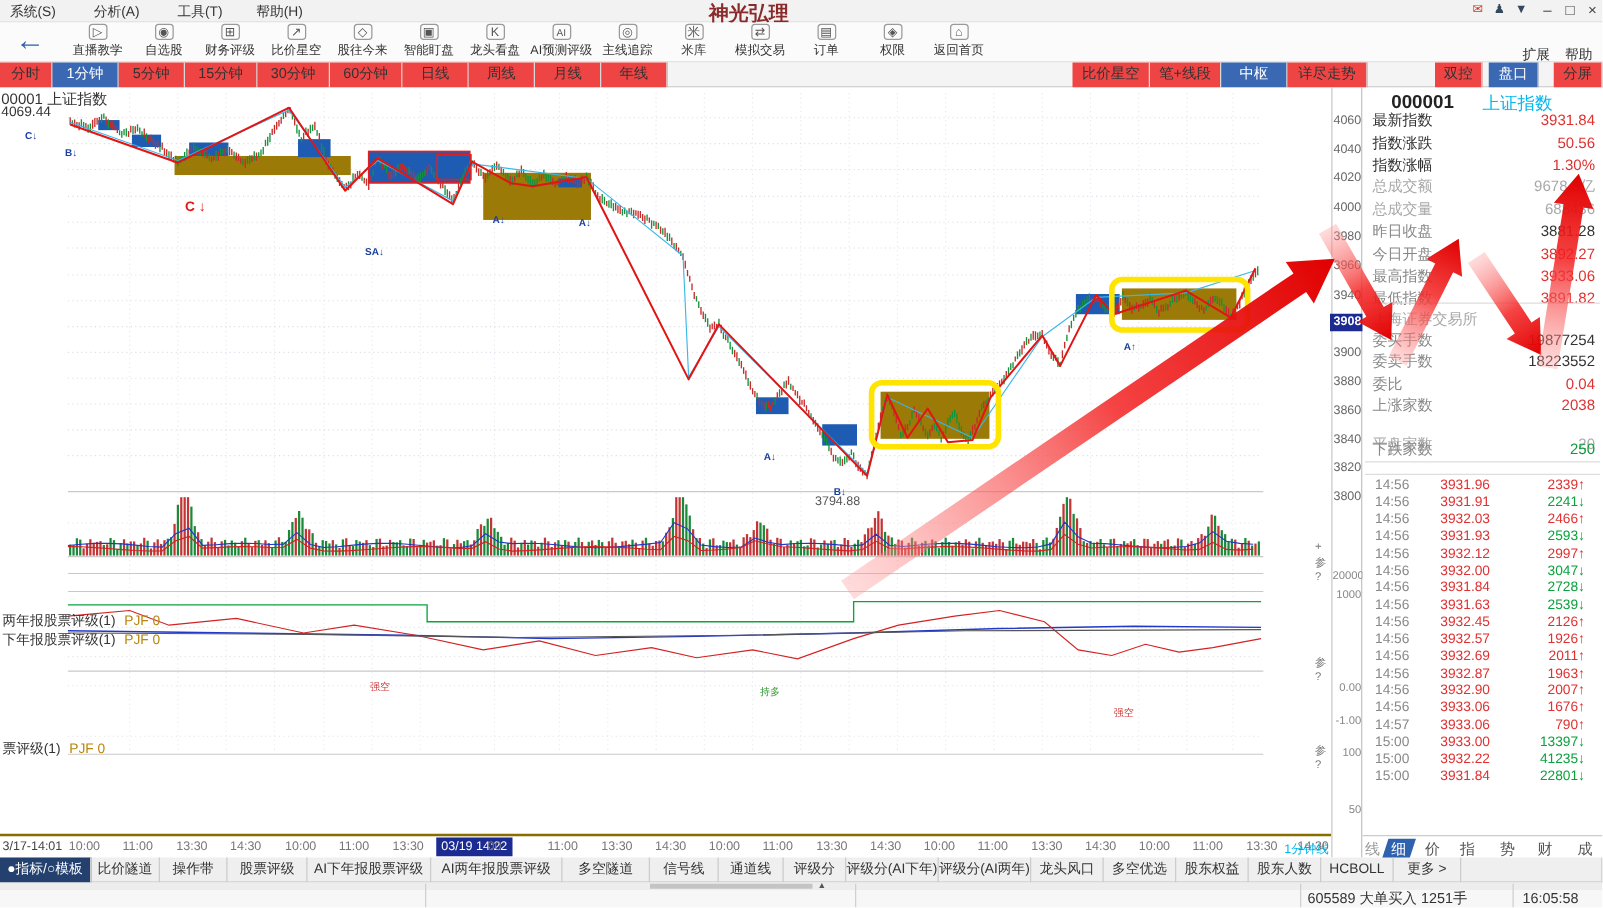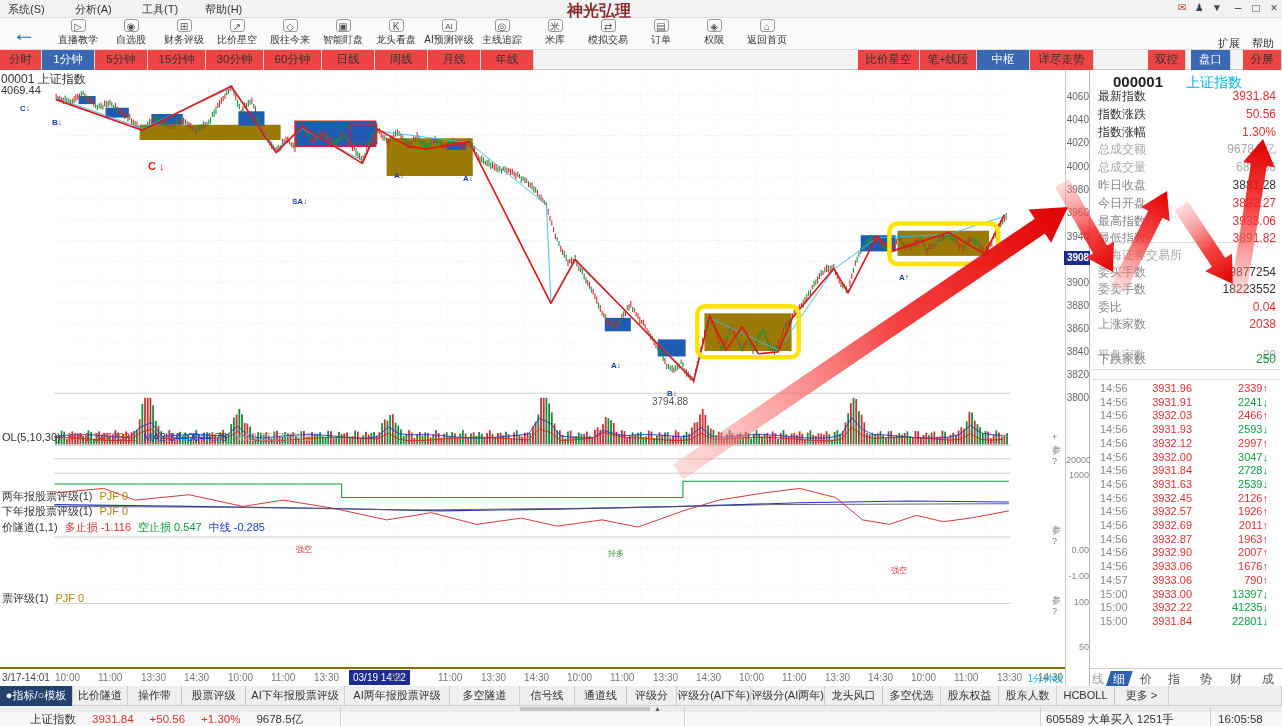--- a/index.html
+++ b/index.html
@@ -1159,31 +1159,25 @@
           <polyline points="0,556 200,557 400,560 600,558 800,554 1063,553" fill="none" stroke="#555555" stroke-width="1"></polyline>
           <rect x="716" y="333" width="113" height="57" rx="9" fill="none" stroke="#ffe400" stroke-width="5"></rect>
           <rect x="930" y="241" width="121" height="45" rx="9" fill="none" stroke="#ffe400" stroke-width="5"></rect>
         </svg>
       </div>
     <div id="chart-labels">
       <span class="clabel" style="left:1px;top:1px;font-size:12px;color:#333">00001 上证指数</span>
       <span class="clabel" style="left:1px;top:14px;font-size:11px;color:#333">4069.44</span>
       <span class="clabel" style="left:652px;top:326px;font-size:10px;color:#555">3794.88</span>
 
-      <div class="ind-label" style="left:2px;top:361px">
-        <span class="dark">OL(5,10,30)</span><span id="vol-ma-spans"><span class="red">MA1 3472832</span><span class="blue">MA2 3440044.75</span><span class="faint">MA3 2517574.5</span></span>
-      </div>
       <div class="ind-label" style="left:2px;top:419px">
         <span class="dark">两年报股票评级(1)</span><span class="olivec">PJF 0</span>
       </div>
       <div class="ind-label" style="left:2px;top:434px">
         <span class="dark">下年报股票评级(1)</span><span class="olivec">PJF 0</span>
-      </div>
-      <div class="ind-label" style="left:2px;top:450px">
-        <span class="dark">价隧道(1,1)</span><span id="tunnel-spans"><span class="red">多止损 -1.116</span><span class="green">空止损 0.547</span><span class="blue">中线 -0.285</span></span>
       </div>
       <div class="ind-label" style="left:2px;top:521px">
         <span class="dark">票评级(1)</span><span class="olivec">PJF 0</span>
       </div>
     <span class="clabel piv" style="left: 20px; top: 34px; color: rgb(26, 63, 159); font-size: 8px;">C↓</span>
         <span class="clabel piv" style="left: 52px; top: 48px; color: rgb(26, 63, 159); font-size: 8px;">B↓</span>
         <span class="clabel piv" style="left: 148px; top: 90px; color: rgb(224, 24, 24); font-size: 11px;">C ↓</span>
         <span class="clabel piv" style="left: 292px; top: 87px; color: rgb(26, 63, 159); font-size: 8px; margin-top: 40px;">SA↓</span>
         <span class="clabel piv" style="left: 394px; top: 101px; color: rgb(26, 63, 159); font-size: 8px;">A↓</span>
         <span class="clabel piv" style="left: 463px; top: 104px; color: rgb(26, 63, 159); font-size: 8px;">A↓</span>
@@ -1447,21 +1441,20 @@
       <span class="btab" style="width: 54px;">更多 &gt;</span>
       <span class="btab btab-fill"></span>
     </div>
 
   <div id="scrollstrip">
     <div id="scroll-thumb"></div>
     <span id="scroll-arrow">▲</span>
   </div>
 
   <div id="statusbar">
-      <span class="sseg" style="left: 30px;"><span class="dark">上证指数</span><span class="red">3931.84</span><span class="red">+50.56</span><span class="red">+1.30%</span><span class="dark">9678.5亿</span></span>
       <span class="sseg" style="left: 1046px;"><span class="dark">605589 大单买入 1251手</span></span>
       <span class="sseg" style="left: 1218px;"><span class="dark">16:05:58</span></span>
       <span class="sdiv" style="left: 340px;"></span>
       <span class="sdiv" style="left: 684px;"></span>
       <span class="sdiv" style="left: 1040px;"></span>
       <span class="sdiv" style="left: 1210px;"></span>
     </div>
 
   <div id="arrow-overlay">
       <svg width="1282" height="726" viewBox="0 0 1282 726">

